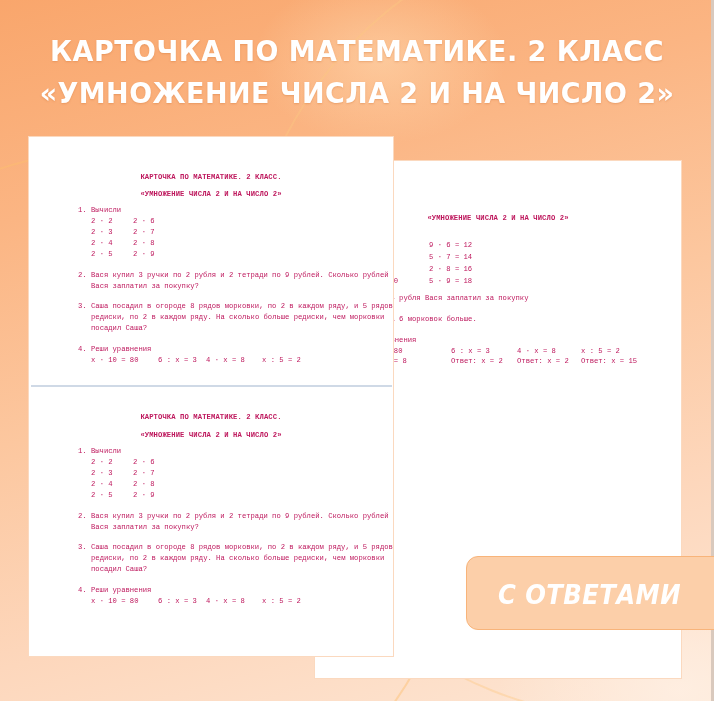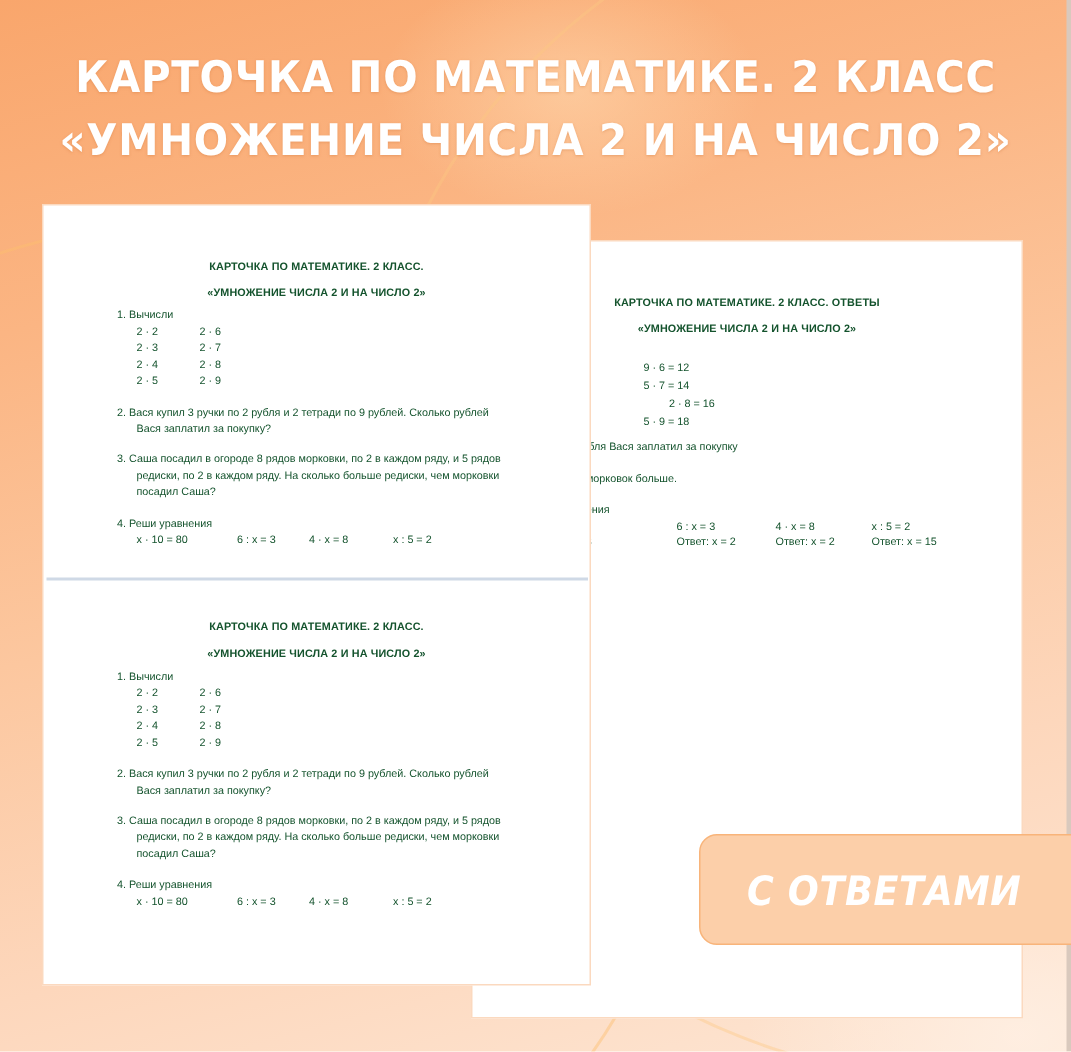--- a/index.html
+++ b/index.html
@@ -26,22 +26,22 @@
     .hero-title {
       position: absolute; left: 0; top: 30px; width: 714px; text-align: center;
       color: #ffffff; font-family: "DejaVu Sans", sans-serif; font-weight: bold;
       font-size: 29px; line-height: 42px; letter-spacing: 0.5px;
       text-shadow: 0 1px 2px rgba(200,110,50,0.35);
       transform: scaleX(0.93);
     }
     .sheet {
       position: absolute; background: #ffffff;
       border: 1px solid #fbd9bf;
-      color: #14532d;
-      font-family: Liberation Sans, sans-serif;
+      color: #be185d;
+      font-family: Liberation Mono, monospace;
     }
     .sheet-back { left: 314px; top: 160px; width: 368px; height: 519px; }
     .sheet-front { left: 28px; top: 136px; width: 366px; height: 521px; }
     .card { position: absolute; left: 0; width: 100%; }
     .card-title {
       position: absolute; left: 0; width: 100%; text-align: center;
       font-size: 7.2px; font-weight: bold; letter-spacing: 0.1px;
     }
     .txt { position: absolute; font-size: 7.2px; white-space: nowrap; line-height: 10px; }
     .divider {
@@ -67,31 +67,30 @@
 <div class="arc" style="left:-240px; top:150px; width:700px; height:700px; border-color: rgba(253,190,110,0.45);"></div>
 <div class="arc" style="left:240px; top:-80px; width:800px; height:800px; border-color: rgba(253,200,130,0.4);"></div>
 <div class="edge-strip"></div>
 
 <div class="hero-title">
   <div>КАРТОЧКА ПО МАТЕМАТИКЕ. 2 КЛАСС</div>
   <div>«УМНОЖЕНИЕ ЧИСЛА 2 И НА ЧИСЛО 2»</div>
 </div>
 
 <div class="sheet sheet-back">
-  <div class="card-title" style="top:36px;">КАРТОЧКА ПО МАТЕМАТИКЕ. 2 КЛАСС. ОТВЕТЫ</div>
   <div class="card-title" style="top:53px;">«УМНОЖЕНИЕ ЧИСЛА 2 И НА ЧИСЛО 2»</div>
 
   <div class="txt" style="left:28px; top:67px;">1.  Вычисли</div>
   <div class="txt" style="left:40px; top:79px;">2 · 2 = 4</div>
   <div class="txt" style="left:40px; top:91px;">2 · 3 = 6</div>
   <div class="txt" style="left:40px; top:103px;">2 · 4 = 8</div>
   <div class="txt" style="left:40px; top:115px;">2 · 5 = 10</div>
   <div class="txt" style="left:114px; top:79px;">9 · 6 = 12</div>
   <div class="txt" style="left:114px; top:91px;">5 · 7 = 14</div>
-  <div class="txt" style="left:131px; top:103px;text-align:right;">2 · 8 = 16</div>
+  <div class="txt" style="left:114px; top:103px;text-align:right;">2 · 8 = 16</div>
   <div class="txt" style="left:114px; top:115px;">5 · 9 = 18</div>
 
   <div class="txt" style="left:28px; top:132px;">2.  Ответ: 24 рубля Вася заплатил за покупку</div>
   <div class="txt" style="left:28px; top:153px;">3.  Ответ: на 6 морковок больше.</div>
 
   <div class="txt" style="left:28px; top:174px;">4.  Реши уравнения</div>
   <div class="txt" style="left:40px; top:185px;">x · 10 = 80</div>
   <div class="txt" style="left:136px; top:185px;">6 : x = 3</div>
   <div class="txt" style="left:202px; top:185px;">4 · x = 8</div>
   <div class="txt" style="left:266px; top:185px;">x : 5 = 2</div>

